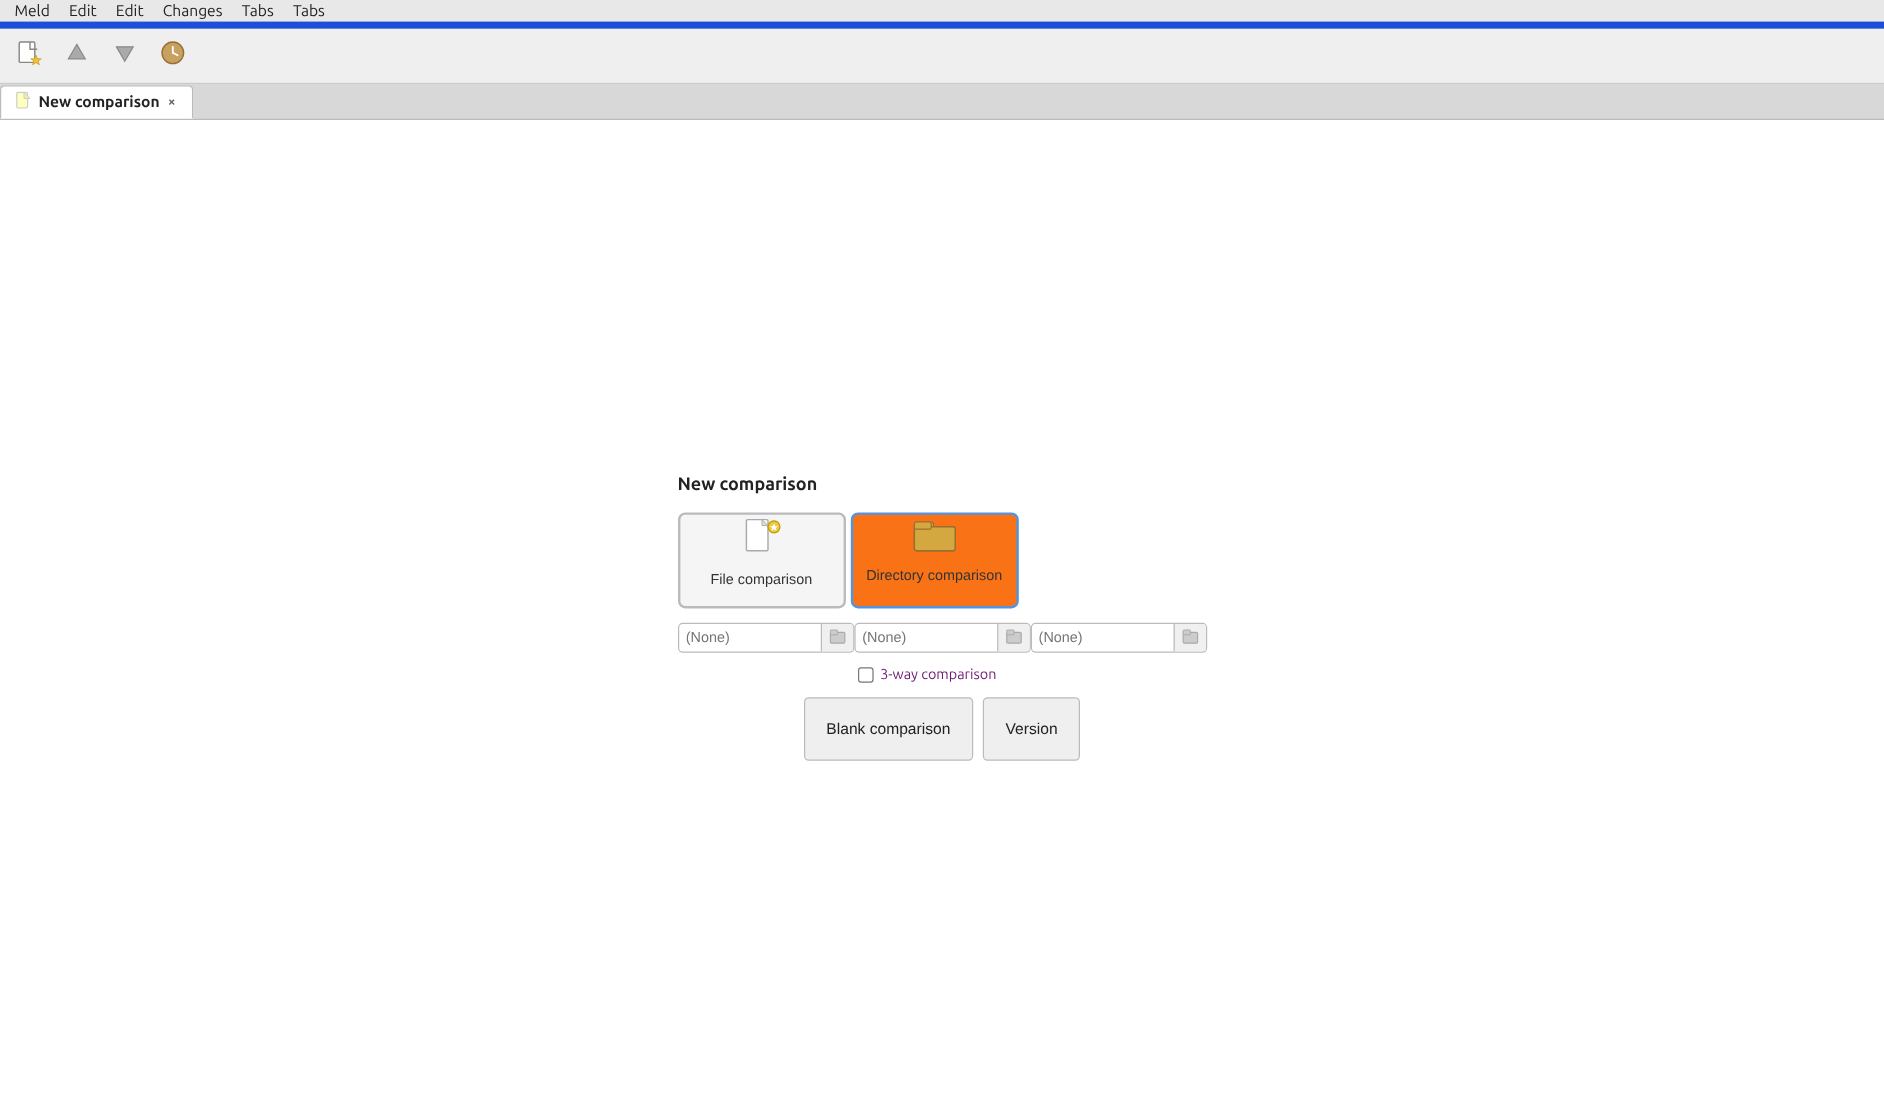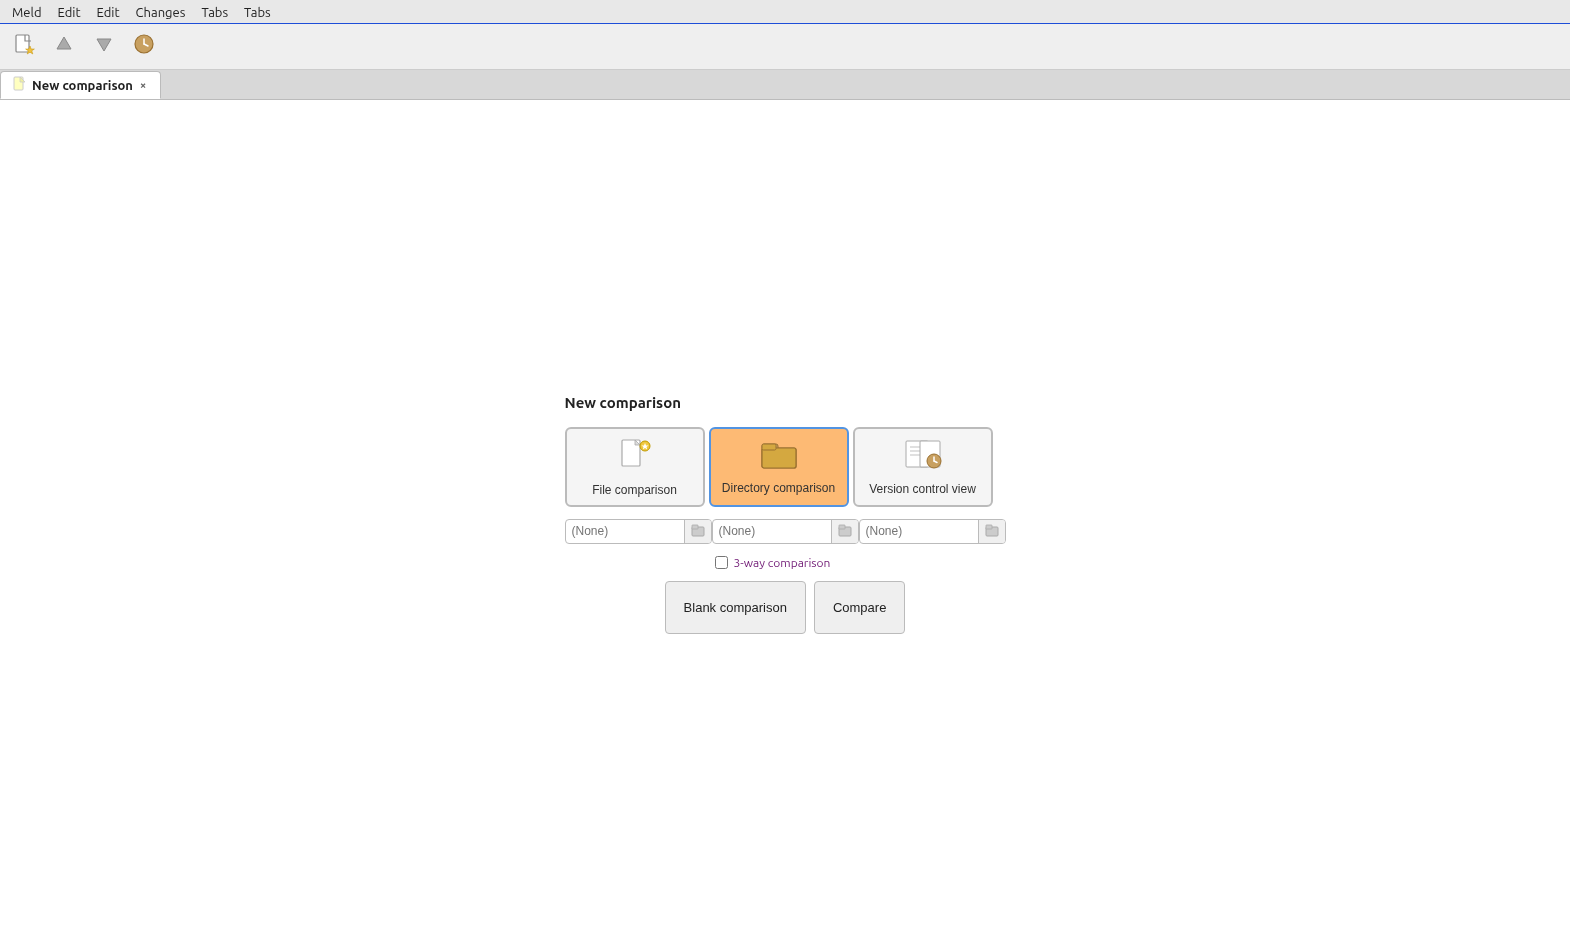--- a/index.html
+++ b/index.html
@@ -9,21 +9,21 @@
       background: #f0f0f0;
       color: #222;
       height: 927px;
       width: 1570px;
       overflow: hidden;
     }
 
     
     #menubar {
       background: #e8e8e8;
-      border-bottom: 1px solid #1d4ed8;
+      border-bottom: 6px solid #1d4ed8;
       display: flex;
       align-items: center;
       height: 24px;
       padding: 0 4px;
     }
     .menu-item {
       padding: 2px 8px;
       cursor: pointer;
       font-size: 13px;
       border-radius: 3px;
@@ -121,29 +121,28 @@
     .type-btn {
       width: 140px;
       height: 80px;
       background: #f5f5f5;
       border: 2px solid #bbb;
       border-radius: 6px;
       cursor: pointer;
       display: flex;
       flex-direction: column;
       align-items: center;
-      justify-content: center;
       gap: 6px;
       font-size: 12px;
       color: #333;
       transition: border-color 0.15s;
     }
     .type-btn.selected {
       border-color: #5294e2;
-      background: #fdba74;
+      background: #f97316;
     }
     .type-btn .btn-icon {
       font-size: 28px;
       line-height: 1;
     }
     .type-btn .btn-label {
       font-size: 12px;
       color: #333;
       text-align: center;
     }
@@ -306,35 +305,20 @@
           <svg width="38" height="32" viewBox="0 0 38 32">
             <rect x="2" y="10" width="34" height="20" rx="2" fill="#c8a060" stroke="#9a7030" stroke-width="1.2"></rect>
             <rect x="2" y="6" width="16" height="6" rx="2" fill="#c8a060" stroke="#9a7030" stroke-width="1"></rect>
             <rect x="2" y="10" width="34" height="20" rx="2" fill="#d4a840" stroke="#9a7030" stroke-width="1.2"></rect>
             <rect x="2" y="6" width="14" height="6" rx="1.5" fill="#d4a840" stroke="#9a7030" stroke-width="1"></rect>
           </svg>
         </span>
         <span class="btn-label">Directory comparison</span>
       </button>
 
-      <button class="type-btn">
-        <span class="btn-icon">
-          <svg width="38" height="34" viewBox="0 0 38 34">
-            <rect x="2" y="4" width="22" height="26" rx="1" fill="white" stroke="#aaa" stroke-width="1"></rect>
-            <line x1="6" y1="10" x2="20" y2="10" stroke="#ccc" stroke-width="1.2"></line>
-            <line x1="6" y1="14" x2="20" y2="14" stroke="#ccc" stroke-width="1.2"></line>
-            <line x1="6" y1="18" x2="16" y2="18" stroke="#ccc" stroke-width="1.2"></line>
-            <rect x="16" y="4" width="20" height="26" rx="1" fill="white" stroke="#aaa" stroke-width="1"></rect>
-            <circle cx="30" cy="24" r="7" fill="#c8a060" stroke="#9a7030" stroke-width="1"></circle>
-            <line x1="30" y1="20" x2="30" y2="24" stroke="white" stroke-width="1.5" stroke-linecap="round"></line>
-            <line x1="30" y1="24" x2="33" y2="25.5" stroke="white" stroke-width="1.5" stroke-linecap="round"></line>
-          </svg>
-        </span>
-        <span class="btn-label">Version control view</span>
-      </button>
     </div>
 
     <div class="input-row">
 
       <div class="path-input-wrap">
         <input class="path-input" type="text" placeholder="(None)" style="">
         <button class="browse-btn">
           <span>
             <svg width="14" height="14" viewBox="0 0 14 14">
               <rect x="1" y="4" width="12" height="9" rx="1" fill="#ccc" stroke="#aaa" stroke-width="1"></rect>
@@ -369,16 +353,16 @@
       </div>
     </div>
 
     <div class="threeway-row">
       <input type="checkbox" id="threeway" style="">
       <label class="threeway-label" for="threeway">3-way comparison</label>
     </div>
 
     <div class="action-row">
       <button class="action-btn">Blank comparison</button>
-      <button class="action-btn primary">Compare</button>
+      <button class="action-btn primary">Version</button>
     </div>
   </div>
 </div>
 
 </body></html>

